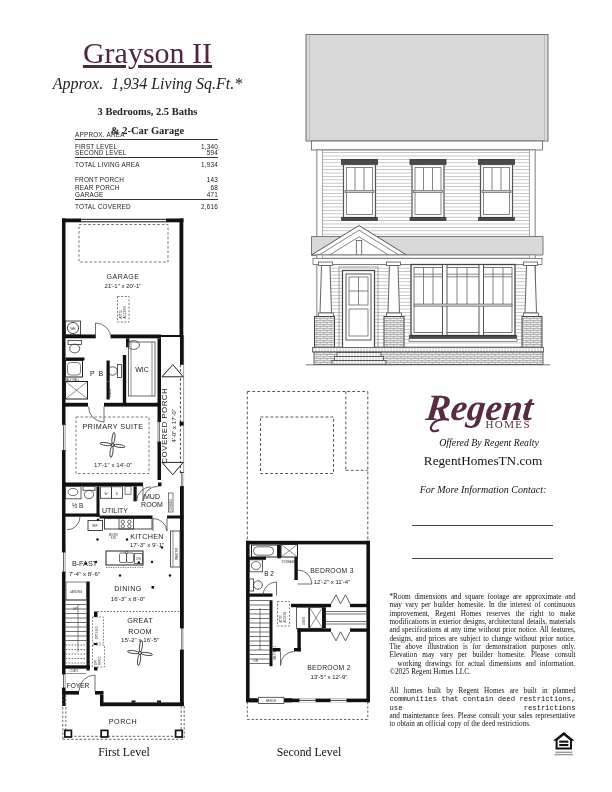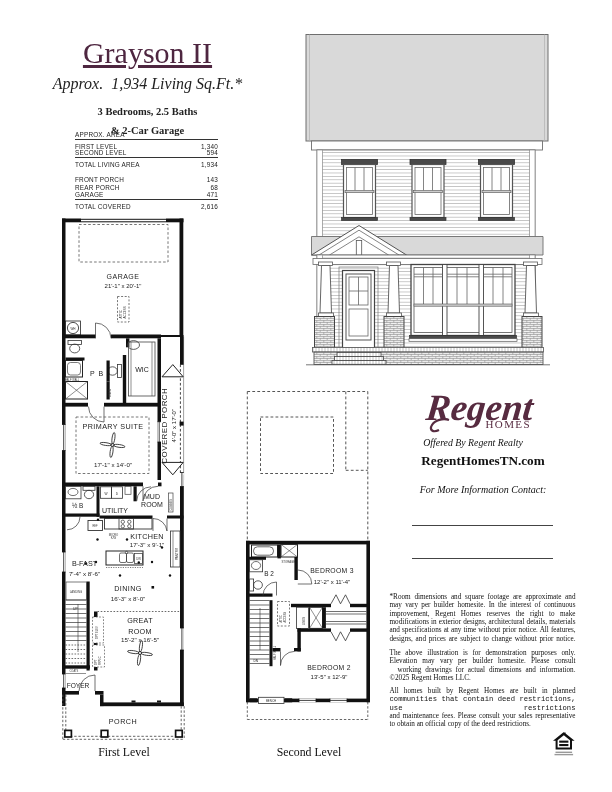--- a/index.html
+++ b/index.html
@@ -673,38 +673,38 @@
   <div class="abs ser" style="left:54px;top:745px;width:140px;text-align:center;font-size:11.8px;color:#111;">First Level</div>
 
   <div class="abs ser" style="left:239px;top:745px;width:140px;text-align:center;font-size:11.8px;color:#111;">Second Level</div>
 
   <svg class="abs" style="left:425px;top:386px;" width="130" height="50" viewBox="0 0 130 50">
     <text x="57" y="34" text-anchor="middle" font-family="Liberation Serif,serif" font-style="italic" font-weight="bold" font-size="37" fill="#572b40" transform="skewX(-6)">Regent</text>
     <path d="M14 44 C8 47 4 44 7 39 C10 34 18 32 24 34" stroke="#572b40" stroke-width="2.2" fill="none"></path>
     <text x="106" y="42" text-anchor="end" font-family="Liberation Serif,serif" font-size="11" letter-spacing="1.4" fill="#572b40">HOMES</text>
   </svg>
 
-  <div class="abs ser" style="left:393px;top:437px;width:160px;text-align:center;font-style:italic;font-size:9.8px;color:#111;">Offered By Regent Realty</div>
-
-  <div class="abs ser" style="left:403px;top:452.5px;width:160px;text-align:center;font-weight:bold;font-size:13.2px;color:#111;">RegentHomesTN.com</div>
+  <div class="abs ser" style="left:409px;top:437px;width:160px;text-align:center;font-style:italic;font-size:9.8px;color:#111;">Offered By Regent Realty</div>
+
+  <div class="abs ser" style="left:403px;top:452.5px;width:160px;text-align:center;font-weight:normal;font-size:13.2px;color:#111;">RegentHomesTN.com</div>
 
   <div class="abs ser" style="left:403px;top:483.5px;width:160px;text-align:center;font-style:italic;font-size:10px;color:#111;">For More Information Contact:</div>
 
   <div class="abs" style="left:412px;top:525px;width:141px;border-top:1px solid #444;"></div>
 
   <div class="abs" style="left:412px;top:558px;width:141px;border-top:1px solid #444;"></div>
 
   <div class="abs ser" style="left:389.5px;top:593px;width:186px;font-size:7.2px;line-height:8.32px;color:#111;">
     <div style="text-align:justify;text-align-last:justify;">*Room dimensions and square footage are approximate and</div>
     <div style="text-align:justify;text-align-last:justify;">may vary per builder homesite. In the interest of continuous</div>
     <div style="text-align:justify;text-align-last:justify;">improvement, Regent Homes reserves the right to make</div>
     <div style="text-align:justify;text-align-last:justify;">modifications in exterior designs, architectural details, materials</div>
     <div style="text-align:justify;text-align-last:justify;">and specifications at any time without prior notice. All features,</div>
     <div style="text-align:justify;text-align-last:justify;">designs, and prices are subject to change without prior notice.</div>
-    <div style="text-align:justify;text-align-last:justify;margin-top:6px;">The above illustration is for demonstration purposes only.</div>
+    <div style="text-align:justify;text-align-last:justify;">The above illustration is for demonstration purposes only.</div>
     <div style="text-align:justify;text-align-last:justify;">Elevation may vary per builder homesite. Please consult</div>
     <div style="text-align:justify;text-align-last:justify;padding-left:8px;">working drawings for actual dimensions and information.</div>
     <div>©2025 Regent Homes LLC.</div>
   </div>
 
   <div class="abs ser" style="left:389.5px;top:687px;width:186px;font-size:7.2px;line-height:8.32px;color:#111;">
     <div style="text-align:justify;text-align-last:justify;">All homes built by Regent Homes are built in planned</div>
     <div style="text-align:justify;text-align-last:justify;font-family:Liberation Mono, monospace;">communities that contain deed restrictions, use restrictions</div>
     <div style="text-align:justify;text-align-last:justify;">and maintenance fees. Please consult your sales representative</div>
     <div>to obtain an official copy of the deed restrictions.</div>

